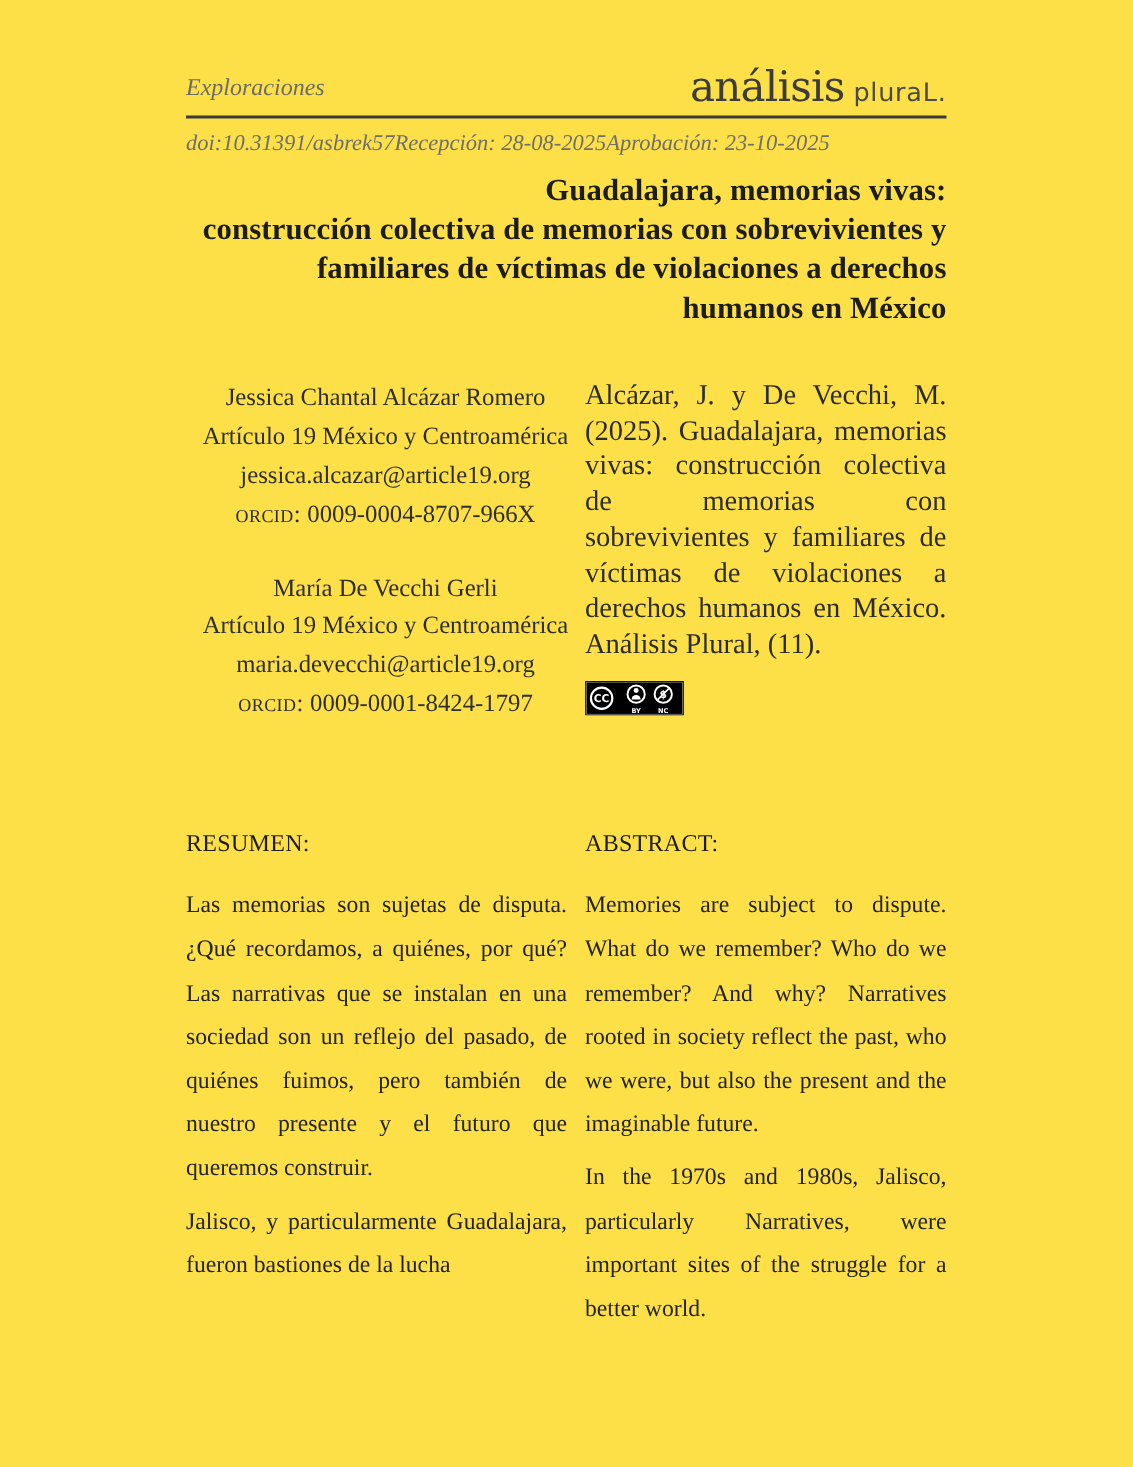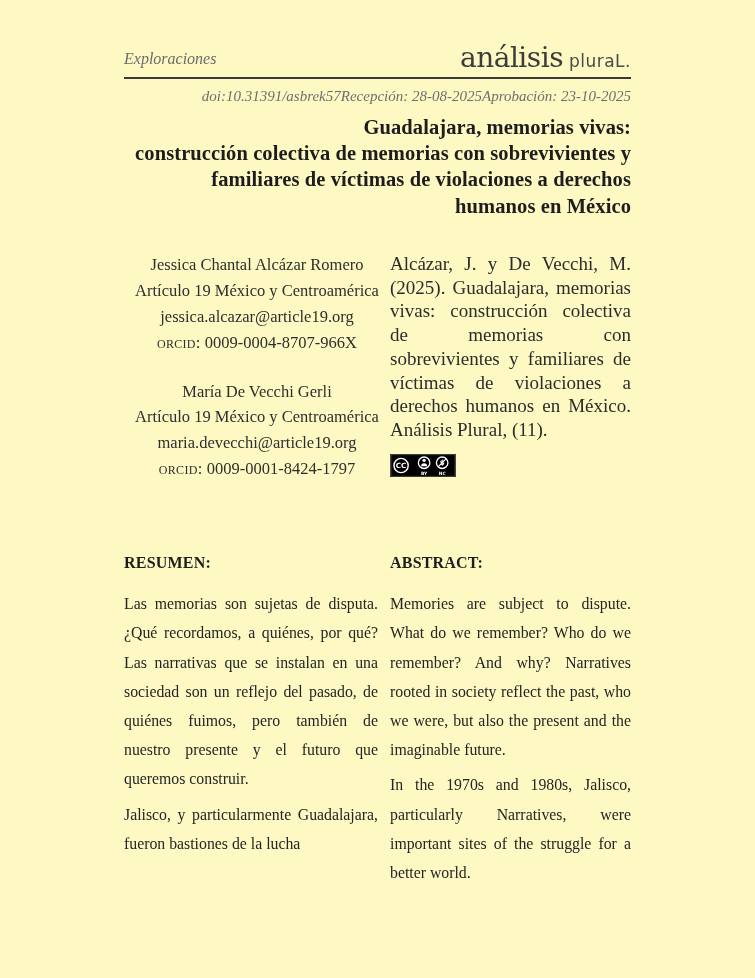--- a/index.html
+++ b/index.html
@@ -6,21 +6,21 @@
   html, body { background: #ffffff; }
   body {
     width: 755px; height: 978px;
     font-family: "Liberation Serif", "DejaVu Serif", serif;
     color: #262626;
     overflow: hidden;
   }
   .page {
     width: 755px; height: 978px;
     padding: 44px 124px 0 124px;
-    background: #fef9c3;
+    background: #fde047;
   }
   
   .journal-header {
     display: flex; justify-content: space-between; align-items: flex-end;
   }
   .section-label {
     font-style: italic;
     font-size: 16px;
     color: #6b6b6b;
     padding-bottom: 4px;
@@ -39,21 +39,21 @@
     font-size: 17px;
     letter-spacing: 0.5px;
     color: #4a4a4a;
   }
   .rule {
     border-top: 2px solid #3a3a3a;
     margin-top: 5px;
   }
   
   .meta-row {
-    display: flex; justify-content: flex-end;
+    display: flex; justify-content: flex-start;
     margin-top: 9px;
     font-style: italic;
     font-size: 15px;
     color: #6e6e6e;
   }
   
   .title {
     margin-top: 9px;
     font-size: 20.5px;
     font-weight: 700;
@@ -83,21 +83,21 @@
   
   .abstract-row {
     display: flex;
     gap: 12px;
     margin-top: 72px;
   }
   .abstract-col { width: 254px; flex: none; }
   .abstract-col.en { width: 241px; }
   .abstract-heading {
     font-size: 16px;
-    font-weight: 700;
+    font-weight: 400;
     letter-spacing: 0.2px;
     color: #1d1d1d;
   }
   .abstract-col p {
     margin-top: 17px;
     font-size: 15.8px;
     line-height: 1.85;
     text-align: justify;
     color: #242424;
     hyphens: auto;

